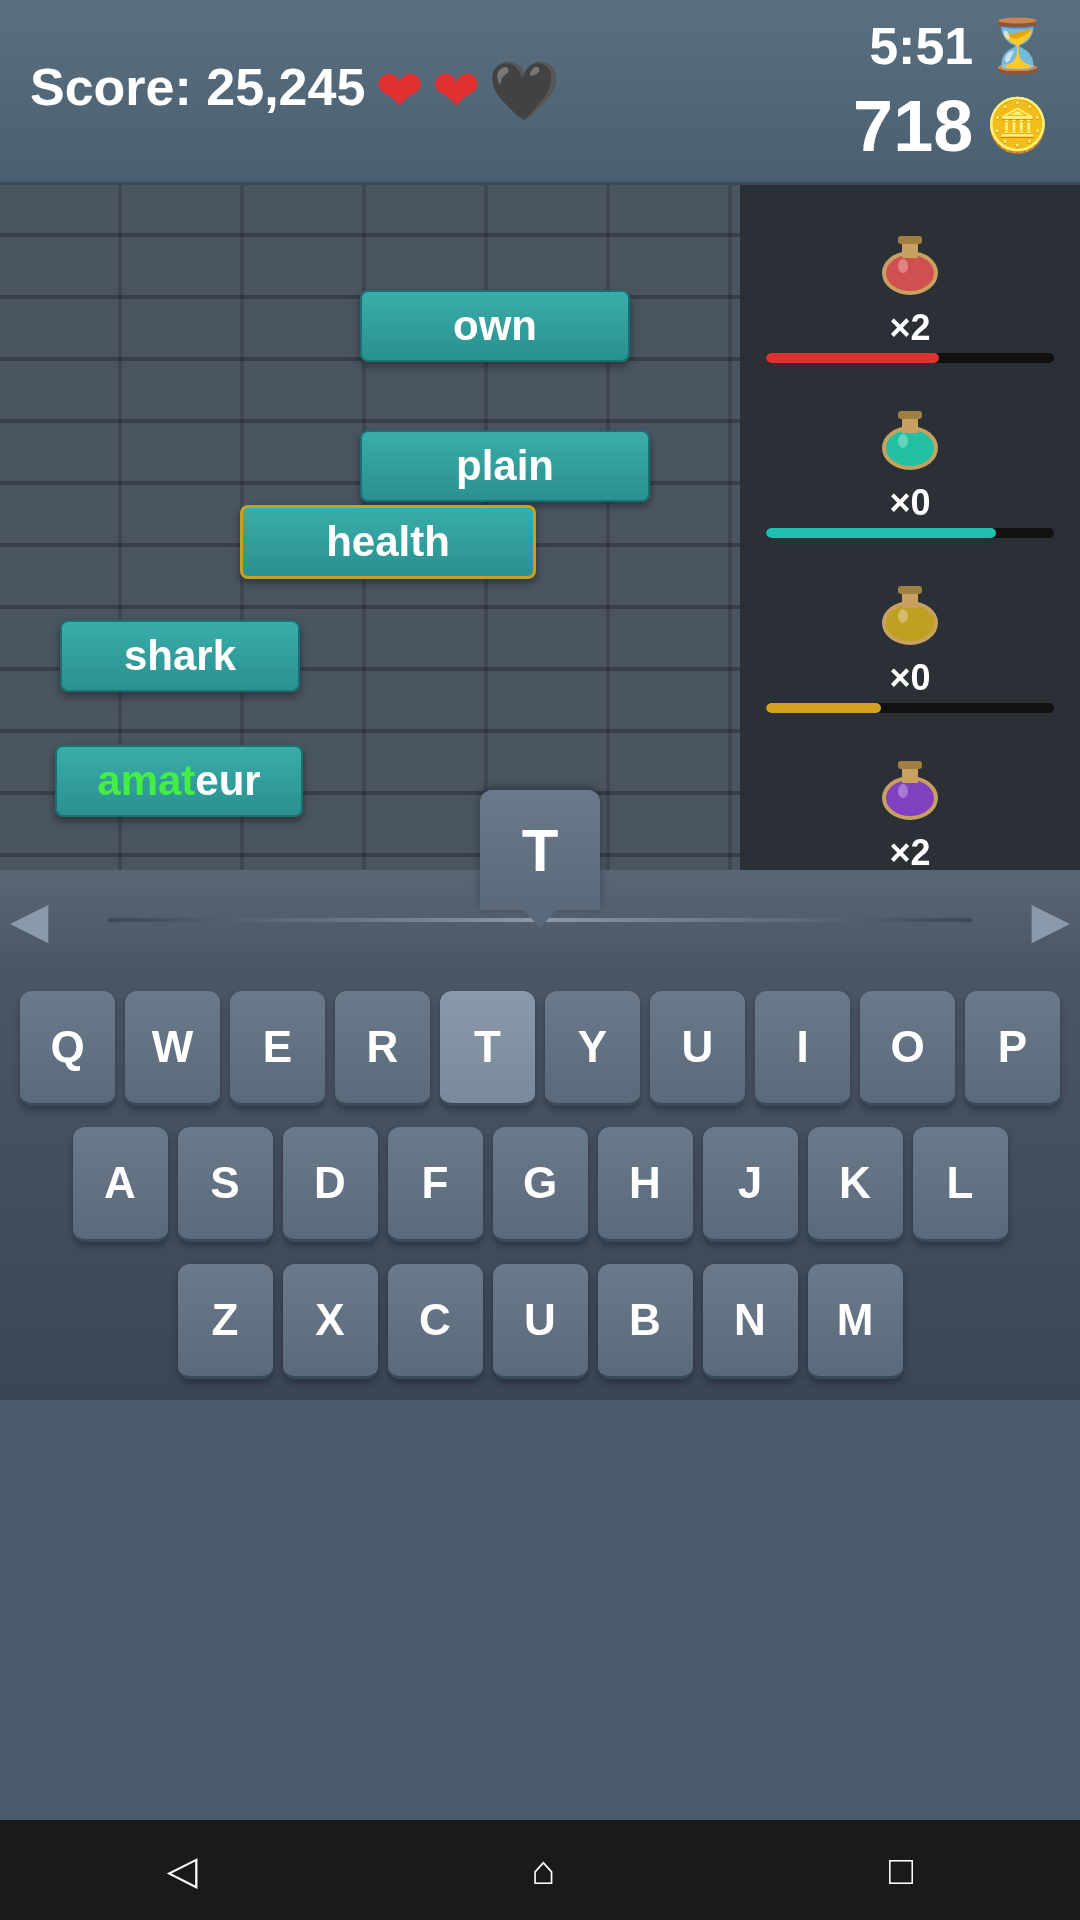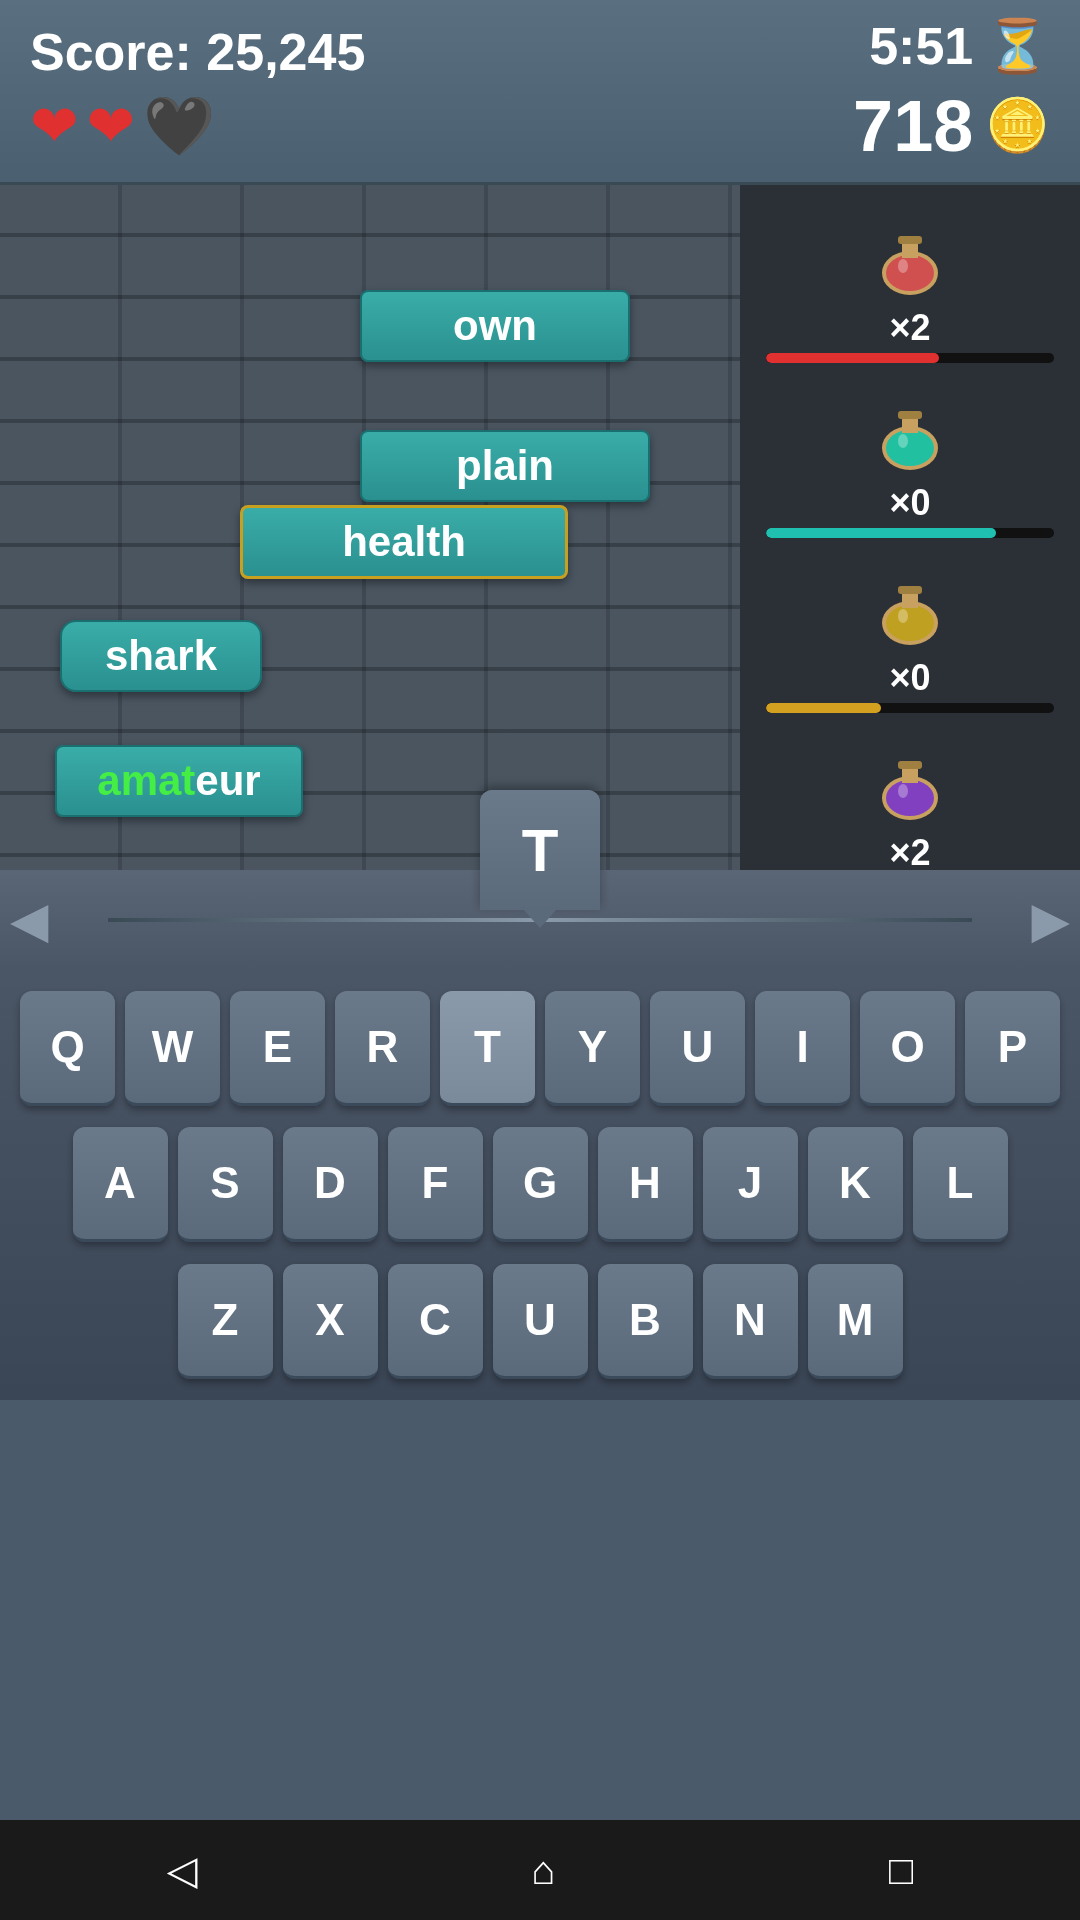--- a/index.html
+++ b/index.html
@@ -18,21 +18,21 @@
       height: 185px;
       background: linear-gradient(180deg, #5a7080 0%, #4a6070 100%);
       display: flex;
       align-items: center;
       justify-content: space-between;
       padding: 15px 30px;
       border-bottom: 3px solid #3a4a55;
     }
     #header-left {
       display: flex;
-      flex-direction: column;
+      flex-direction: row;
       gap: 10px;
     }
     #score-text {
       font-size: 52px;
       color: white;
       font-weight: bold;
     }
     #hearts-row {
       display: flex;
       gap: 8px;
@@ -133,29 +133,28 @@
     }
     #tile-plain {
       top: 245px;
       left: 360px;
       width: 290px;
       text-align: center;
     }
     #tile-health {
       top: 320px;
       left: 240px;
-      width: 328px;
+      width: 296px;
       border: 3px solid #c8a020;
       background: linear-gradient(180deg, #3aada8 0%, #2a9090 100%);
     }
     #tile-shark {
       top: 435px;
       left: 60px;
-      width: 202px;
-      border-radius: 16px;
+      width: 240px;
     }
     #tile-amateur {
       top: 560px;
       left: 55px;
       width: 248px;
     }
     #tile-amateur .matched {
       color: #44ee44;
     }
 

